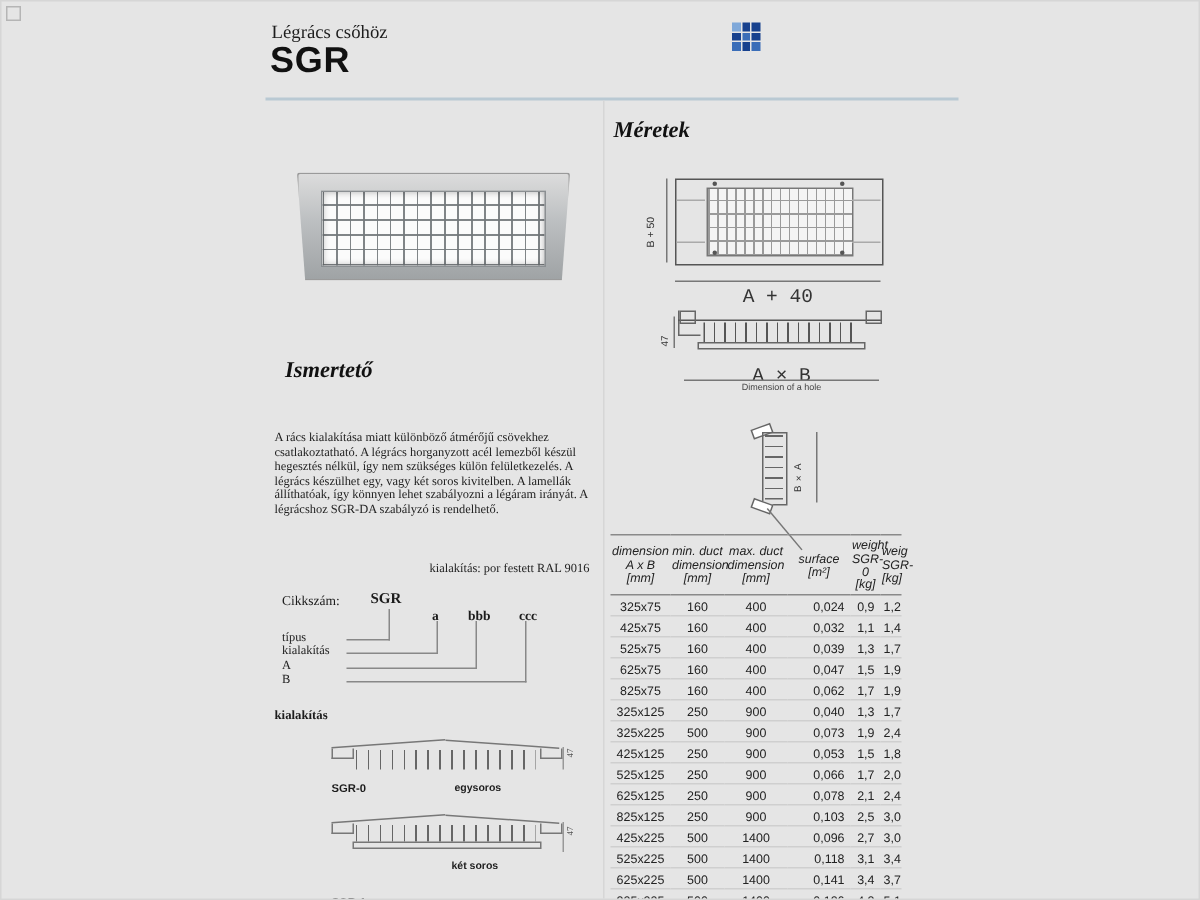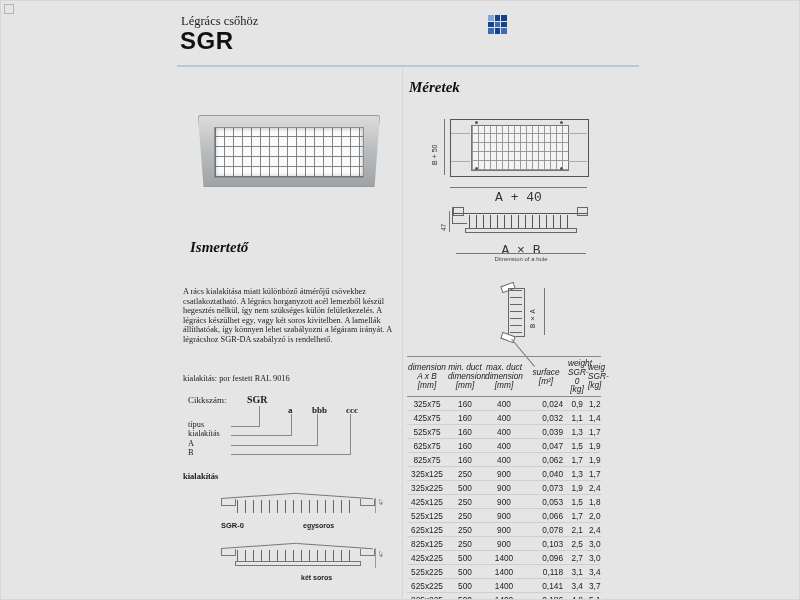--- a/index.html
+++ b/index.html
@@ -31,21 +31,21 @@
      border:1px solid #8b8f92;box-shadow:inset 0 0 5px rgba(0,0,0,.3);}
 
   
   .sec-title{font-style:italic;font-weight:700;font-size:15px;color:#111;}
   .t-ismerteto{left:168px;top:238px;margin-left:21px;}
   .t-meretek{left:408px;top:78px;}
   .p-small{font-size:8.3px;line-height:9.6px;color:#222;}
   .p1{left:182px;top:265px;width:214px;}
   .p2{left:182px;top:286px;width:210px;}
   .mat1{left:182px;top:363px;width:210px;}
-  .mat2{left:182px;top:373px;width:210px;}
+  .mat2{left:182px;top:373px;width:210px;text-align:right;}
 
   
   .ord-label{left:187px;top:394px;font-size:9px;}
   .ord-code{left:246px;top:393px;font-size:10px;font-weight:700;}
   .ord-ph{font-size:9px;font-weight:700;}
   .ph-a{left:287px;top:404px;} .ph-b{left:311px;top:404px;} .ph-c{left:345px;top:404px;}
   .leg{font-size:8.3px;}
   .leg1{left:187px;top:419px;} .leg2{left:187px;top:428px;} .leg3{left:187px;top:438px;} .leg4{left:187px;top:447px;}
   .conn{border-right:1px solid #888;border-bottom:1px solid #888;}
   .conn1{left:230px;top:405px;width:28px;height:20px;}

